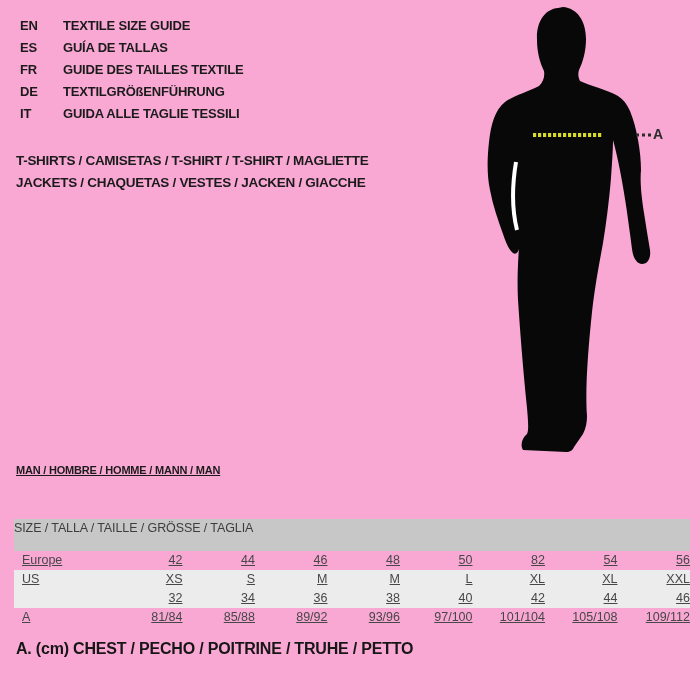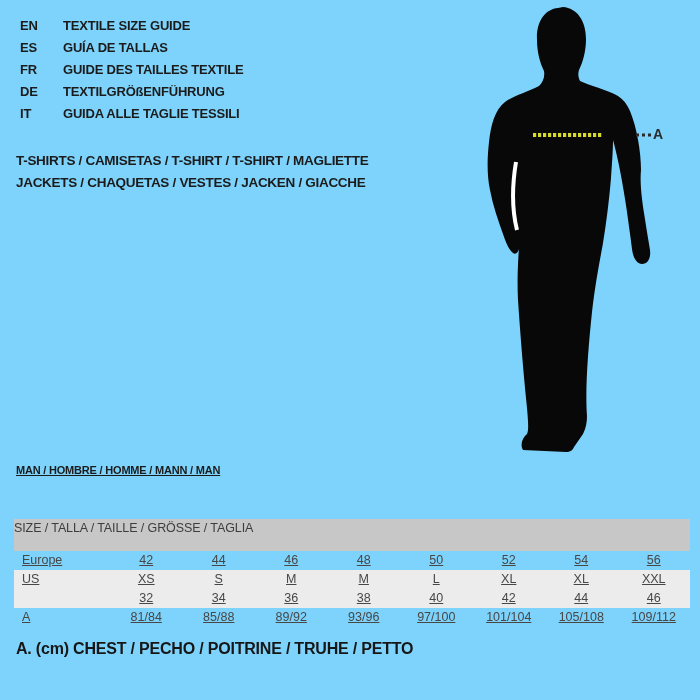--- a/index.html
+++ b/index.html
@@ -1,17 +1,17 @@
 <!DOCTYPE html>
 <html><head>
 <meta charset="utf-8">
 <style>
   html,body{margin:0;padding:0;background:#fff;}
   #screen{
-    position:relative;width:700px;height:700px;background:#7dd3fc;overflow:hidden;
+    position:relative;width:700px;height:700px;background:#f9a8d4;overflow:hidden;
     font-family:"Liberation Sans",sans-serif;color:#1b1b1b;
   }
   
   .lang-block{position:absolute;left:20px;top:15px;}
   .lang-row{display:flex;line-height:22px;font-size:13px;font-weight:700;letter-spacing:-0.2px;}
   .lang-code{width:43px;}
   
   .cat-block{position:absolute;left:16px;top:122px;margin-top:28px;}
   .cat-line{line-height:22px;font-size:13.5px;font-weight:700;letter-spacing:-0.3px;}
   
@@ -23,21 +23,21 @@
   .section-title{position:absolute;left:16px;top:464px;font-size:11px;font-weight:700;letter-spacing:-0.2px;text-decoration:underline;}
   
   .size-table{position:absolute;left:14px;top:519px;width:676px;font-size:12.5px;color:#474747;}
   .t-header{
     background:#c7c7c7;color:#3d3d3d;height:32px;line-height:19px;
     letter-spacing:-0.1px;
   }
   .t-row{display:flex;height:19px;line-height:19px;text-decoration:underline;}
   .t-row.stripe{background:#ececec;}
   .t-label{width:88px;padding-left:8px;text-align:left;}
-  .t-cell{flex:1;text-align:center;}
+  .t-cell{flex:1;text-align:right;}
   
   .footnote{position:absolute;left:16px;top:640px;font-size:16px;font-weight:700;color:#161616;letter-spacing:-0.2px;}
 </style>
 </head>
 <body>
 
 <div id="screen">
 
   <div class="lang-block">
     <div class="lang-row">
@@ -117,21 +117,21 @@
   <div class="size-table">
     <div class="t-header">SIZE / TALLA / TAILLE / GRÖSSE / TAGLIA</div>
 
     <div class="t-row">
       <span class="t-label">Europe</span>
       <span class="t-cell">42</span>
       <span class="t-cell">44</span>
       <span class="t-cell">46</span>
       <span class="t-cell">48</span>
       <span class="t-cell">50</span>
-      <span class="t-cell">52</span>
+      <span class="t-cell">82</span>
       <span class="t-cell">54</span>
       <span class="t-cell">56</span>
     </div>
 
     <div class="t-row stripe">
       <span class="t-label">US</span>
       <span class="t-cell">XS</span>
       <span class="t-cell">S</span>
       <span class="t-cell">M</span>
       <span class="t-cell">M</span>

